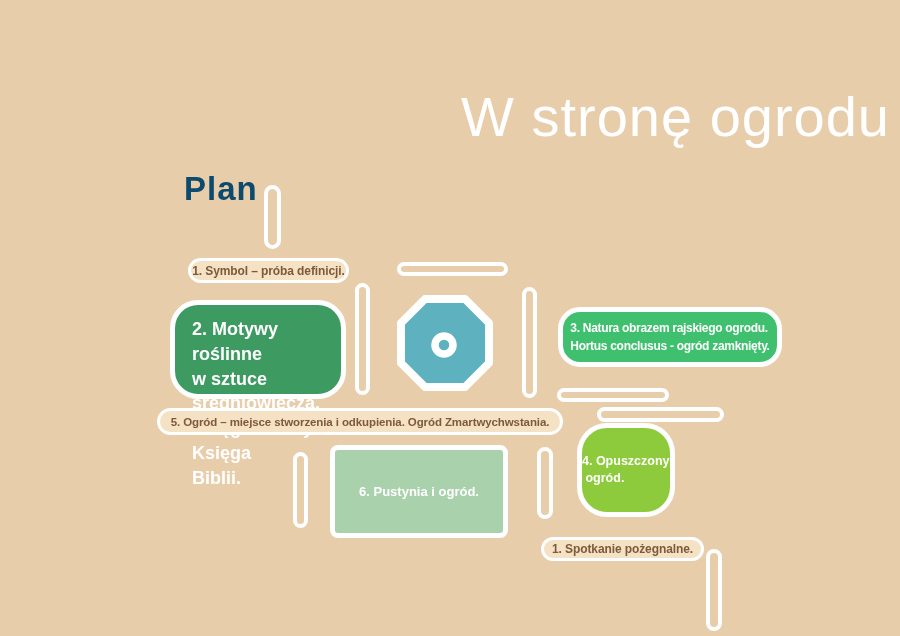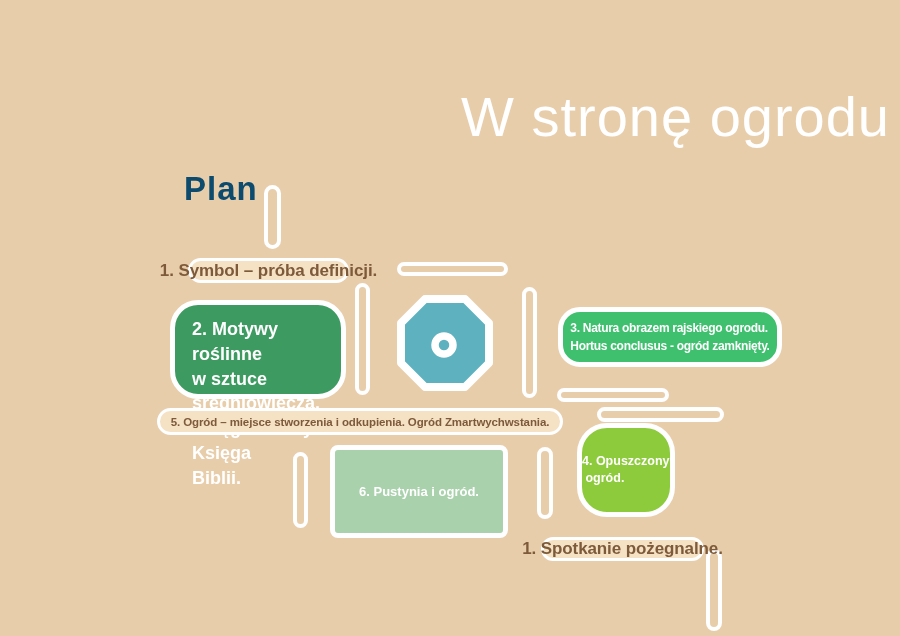--- a/index.html
+++ b/index.html
@@ -44,21 +44,21 @@
   
   .topic {
     position: absolute; box-sizing: border-box;
     display: flex; align-items: center; justify-content: center;
     border: 4px solid #ffffff; color: #ffffff;
     font-weight: bold;
   }
   .pill {
     background: #f5e1c4; color: #7d5a3a;
     border-width: 3px; border-radius: 14px;
-    font-size: 17px; letter-spacing: -0.1px; white-space: nowrap;
+    font-size: 12px; letter-spacing: -0.1px; white-space: nowrap;
   }
   .topic-1 { left: 188px; top: 258px; width: 161px; height: 25px; }
   .topic-2 {
     left: 170px; top: 300px; width: 176px; height: 99px;
     background: #3d9b62; border-width: 5px; border-radius: 28px;
     justify-content: flex-start; align-items: flex-start;
     padding: 12px 6px 0 17px; font-size: 18px; line-height: 1.38;
   }
   .topic-3 {
     left: 558px; top: 307px; width: 224px; height: 60px;

